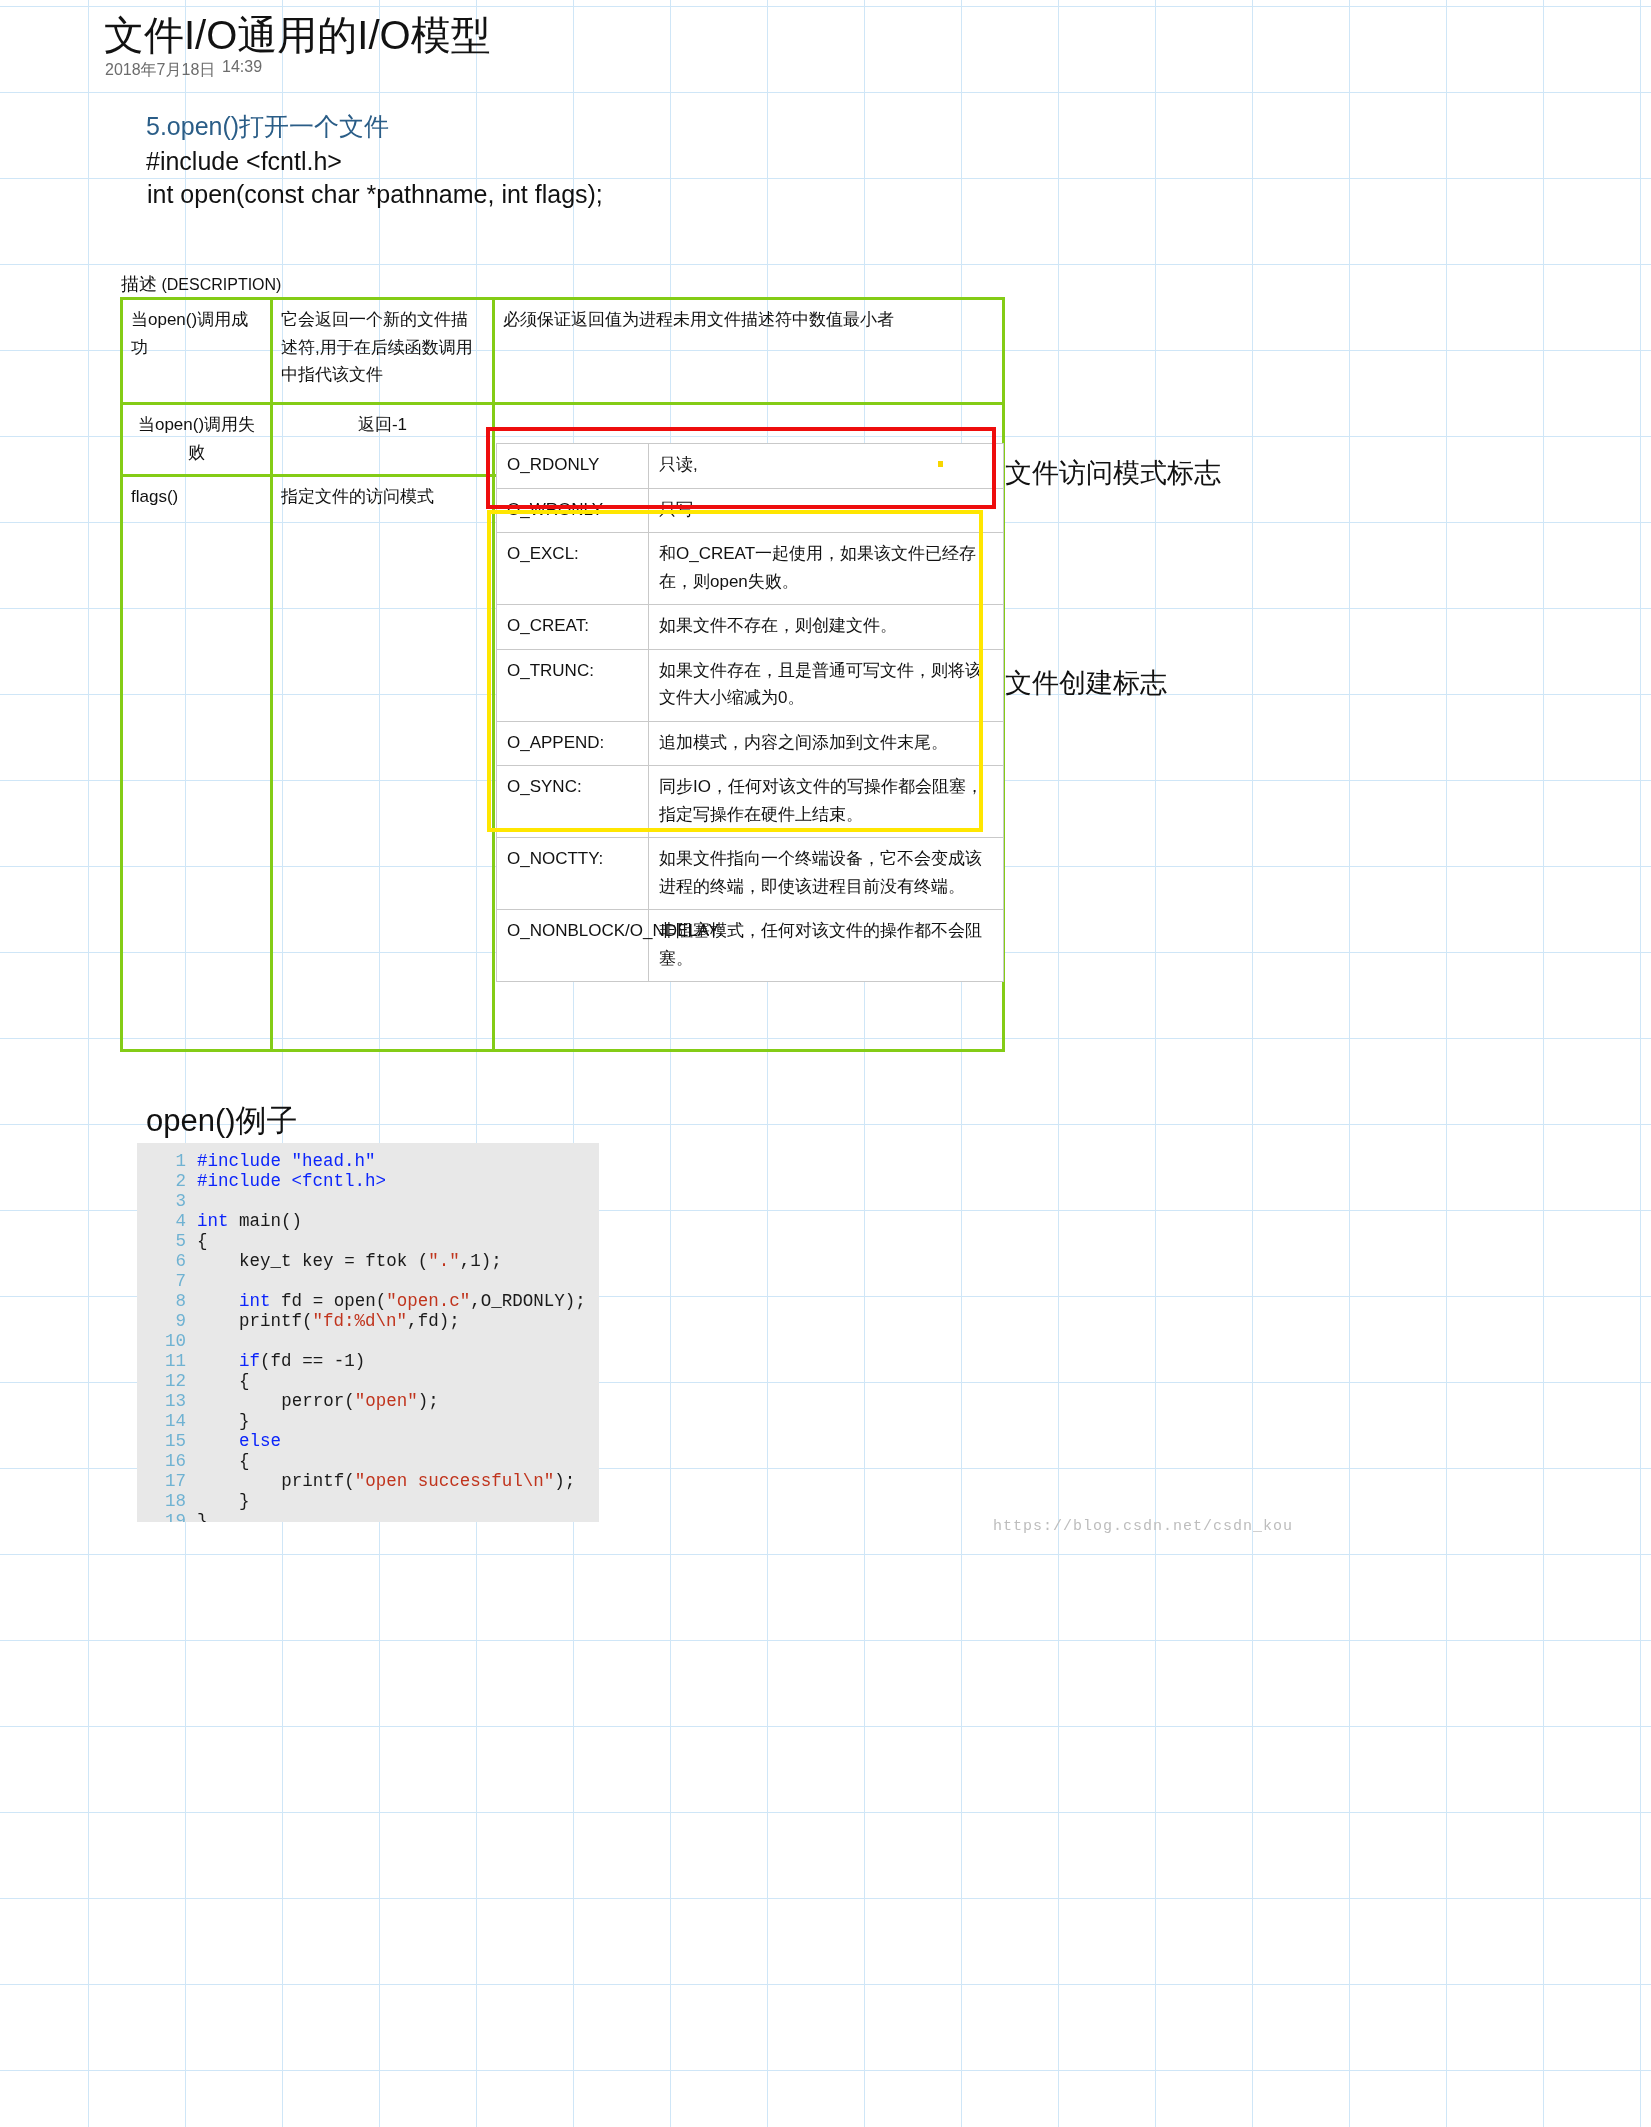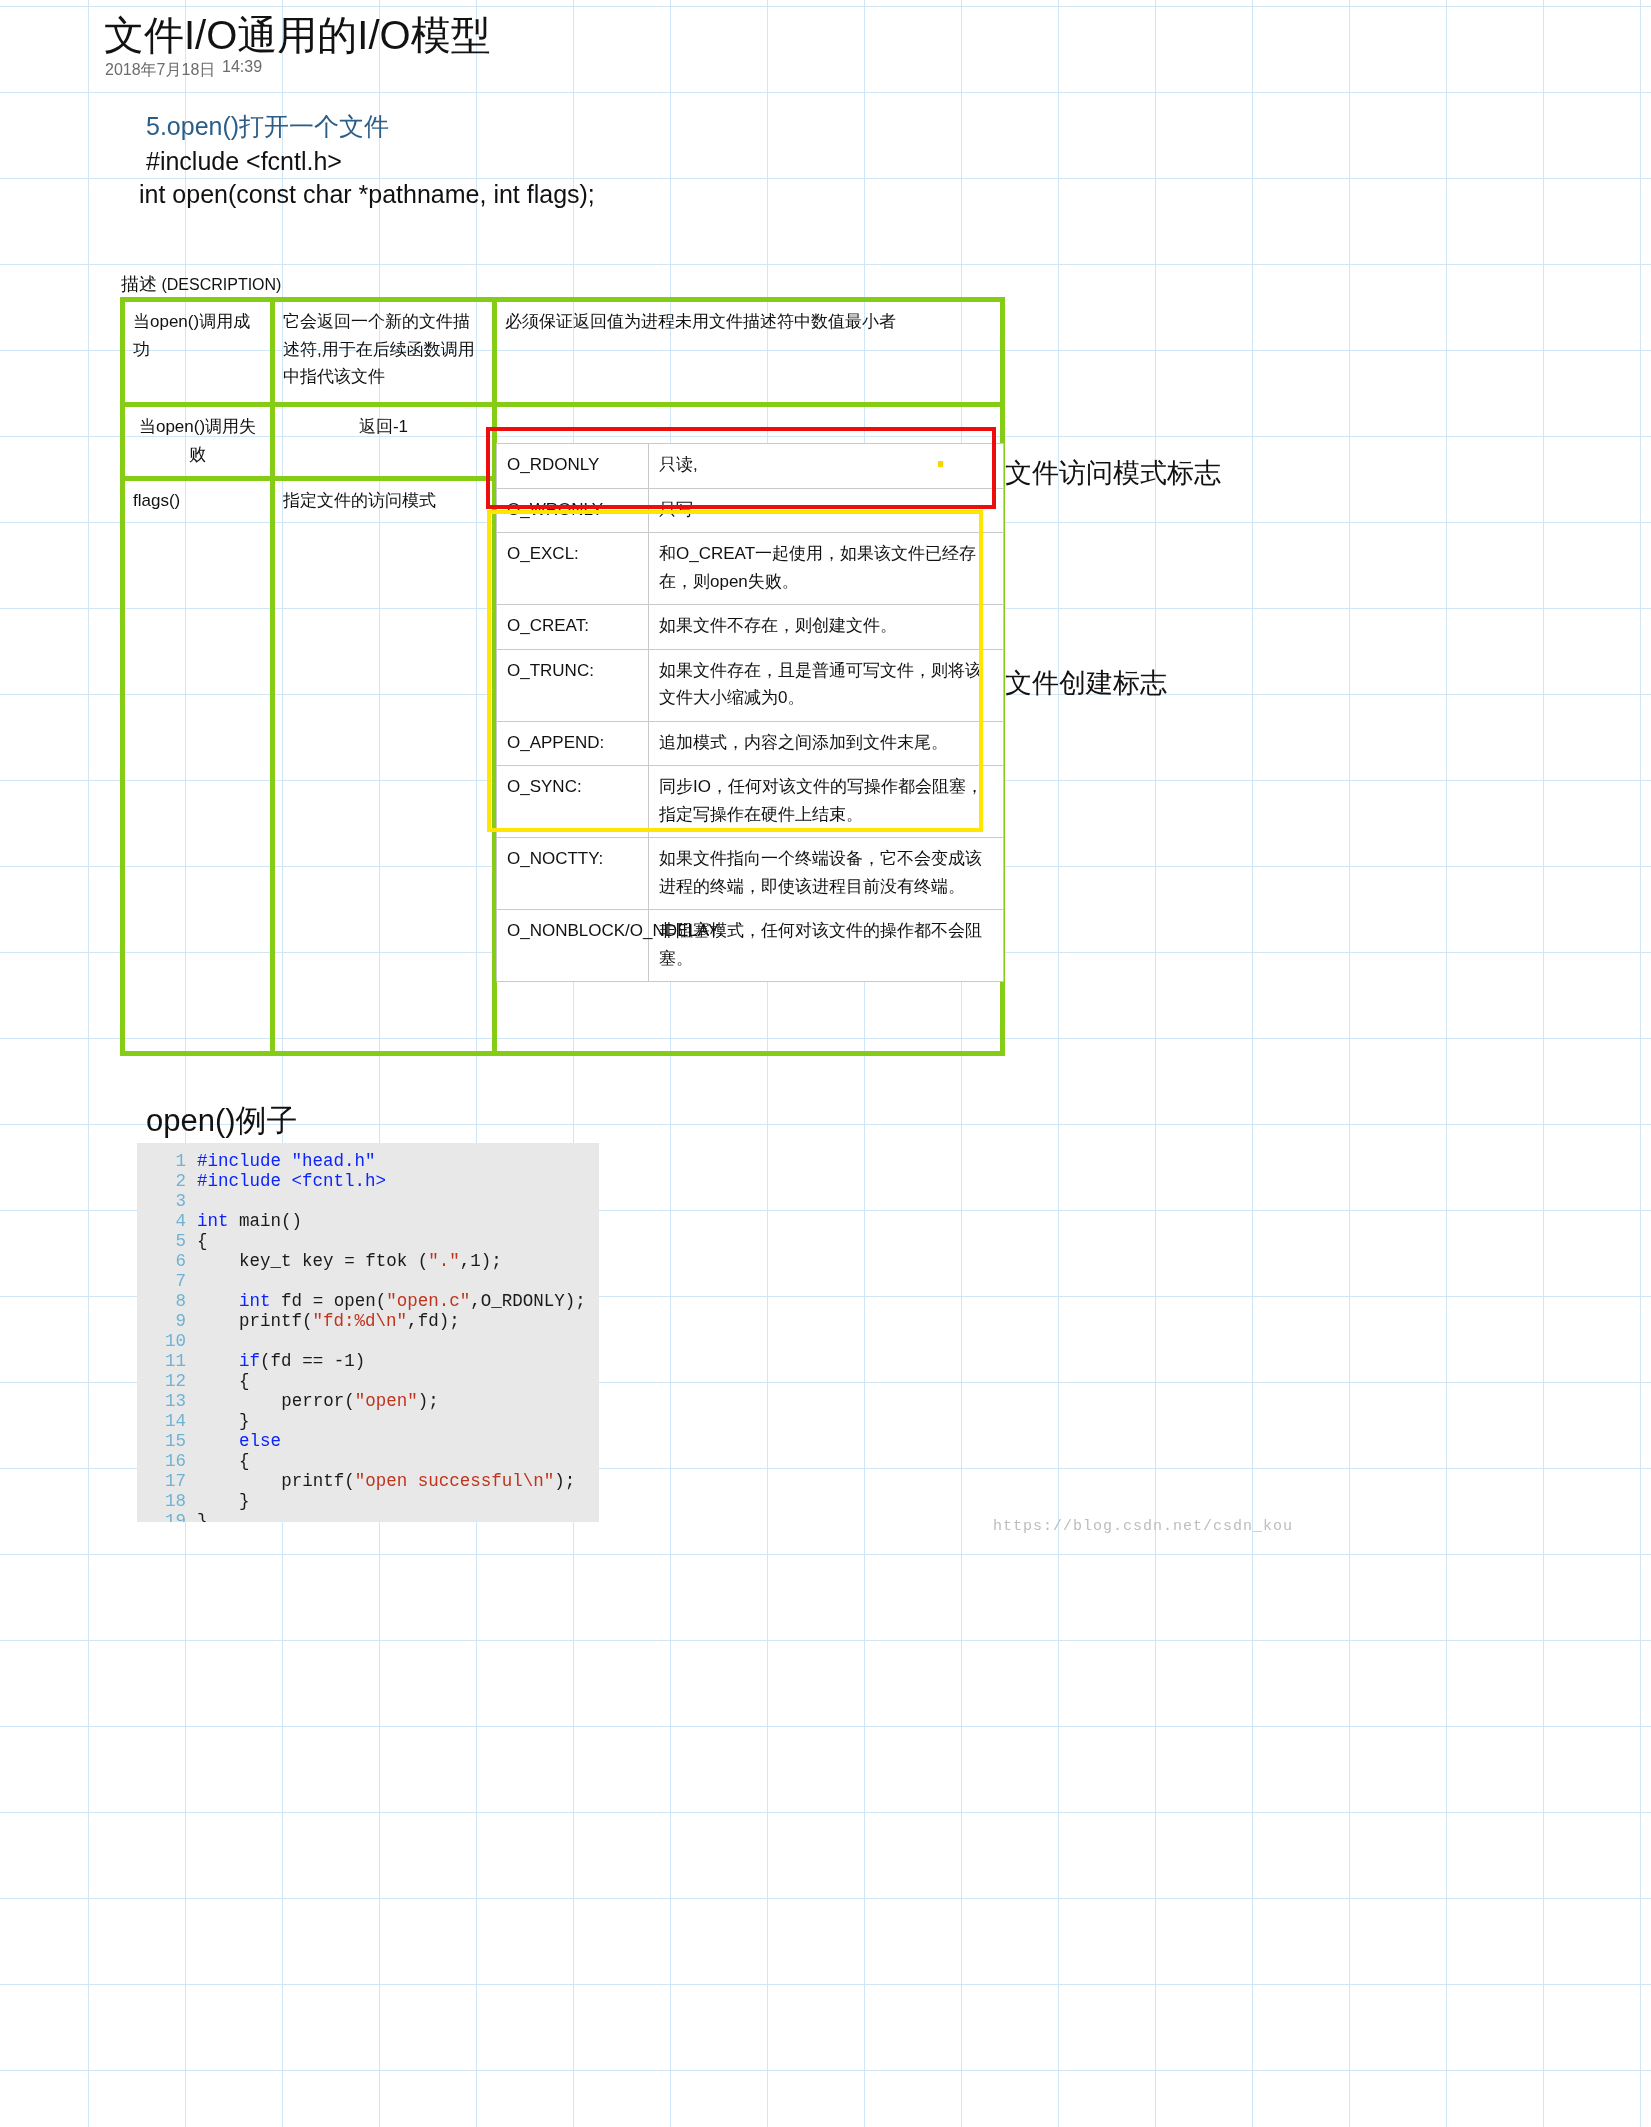--- a/index.html
+++ b/index.html
@@ -40,42 +40,42 @@
   
   .sec-head{
     position:absolute;left:146px;top:110px;
     font-size:25px;color:#2a5d87;white-space:nowrap;
   }
   .code-line1{
     position:absolute;left:146px;top:147px;
     font-size:25px;color:#111;white-space:nowrap;
   }
   .code-line2{
-    position:absolute;left:139px;top:180px;
+    position:absolute;left:147px;top:180px;
     font-size:25px;color:#111;white-space:nowrap;
   }
 
   
   .desc-caption{
     position:absolute;left:121px;top:272px;
     font-size:18px;color:#111;white-space:nowrap;
   }
   .desc-caption .en{font-size:16px;}
 
   
   .outer-table{
     position:absolute;left:120px;top:297px;
     width:885px;
     border-collapse:collapse;
     table-layout:fixed;
     background:transparent;
     font-size:17px;color:#111;
   }
   .outer-table td{
-    border:5px solid #84cc16;
+    border:3px solid #84cc16;
     vertical-align:top;
     padding:6px 8px 8px 8px;
     line-height:1.62;
     background:transparent;
   }
   .oc1{width:150px;}
   .oc2{width:222px;}
   .oc3{width:auto;}
 
   

